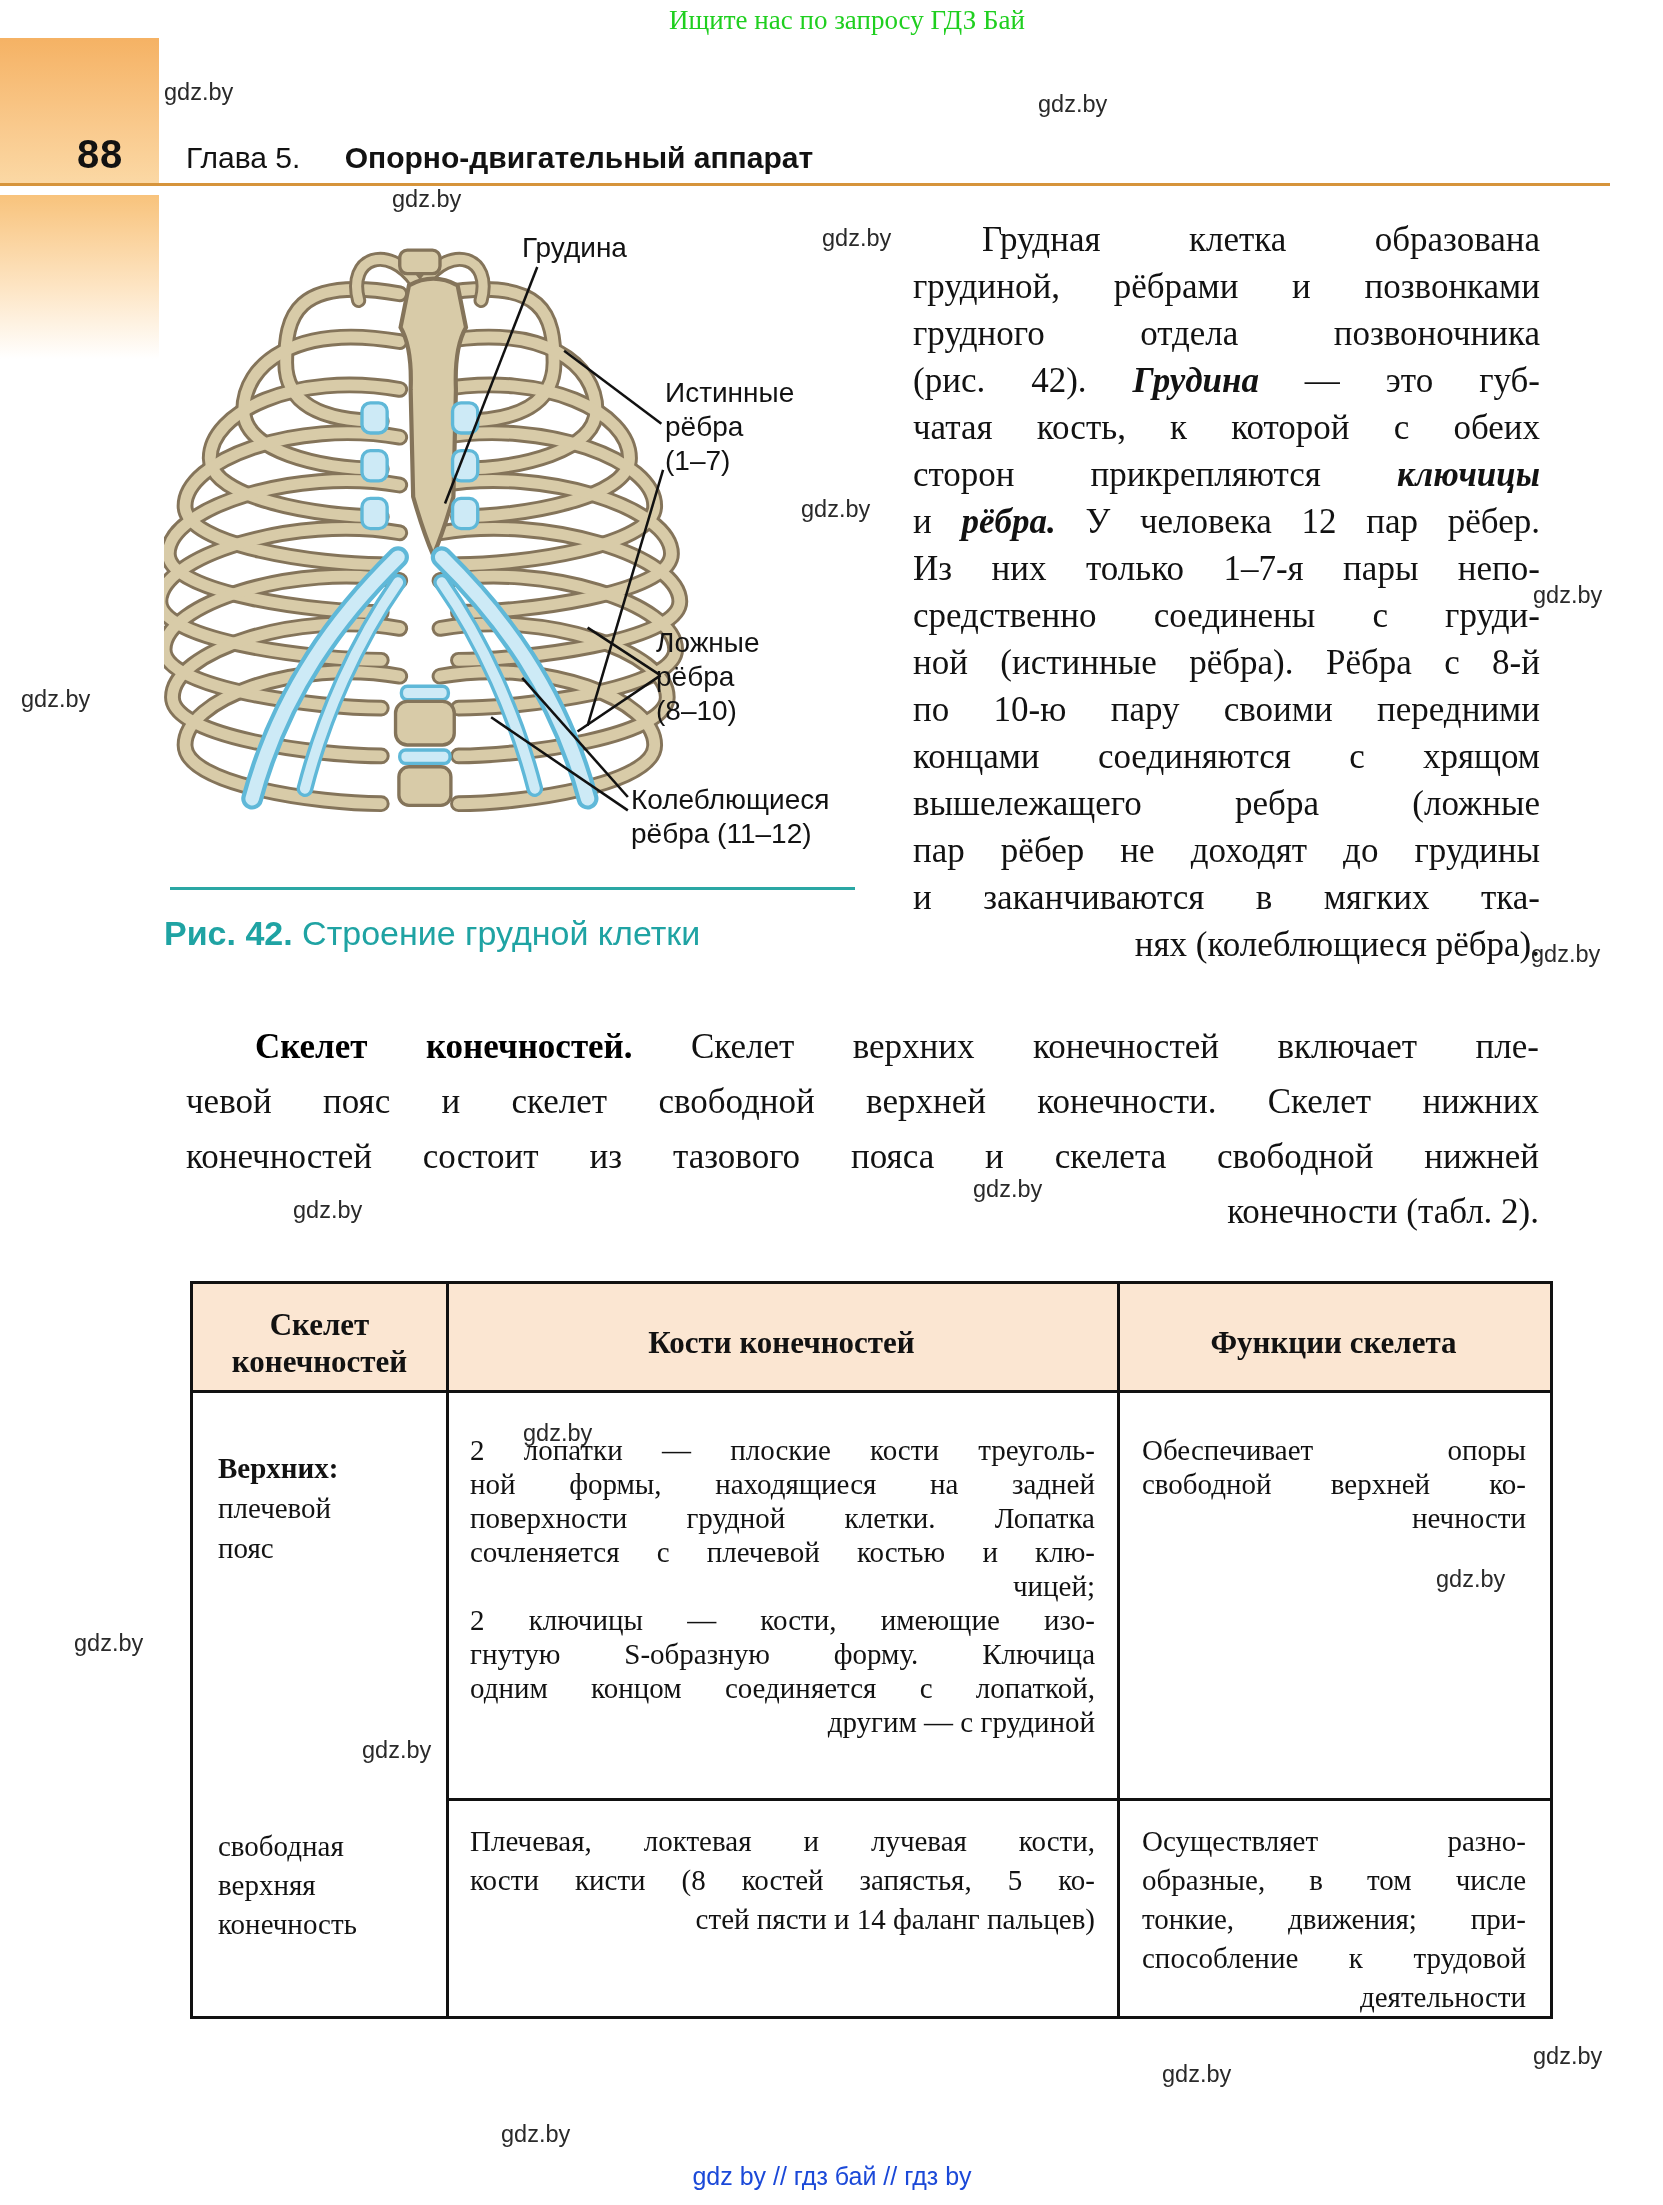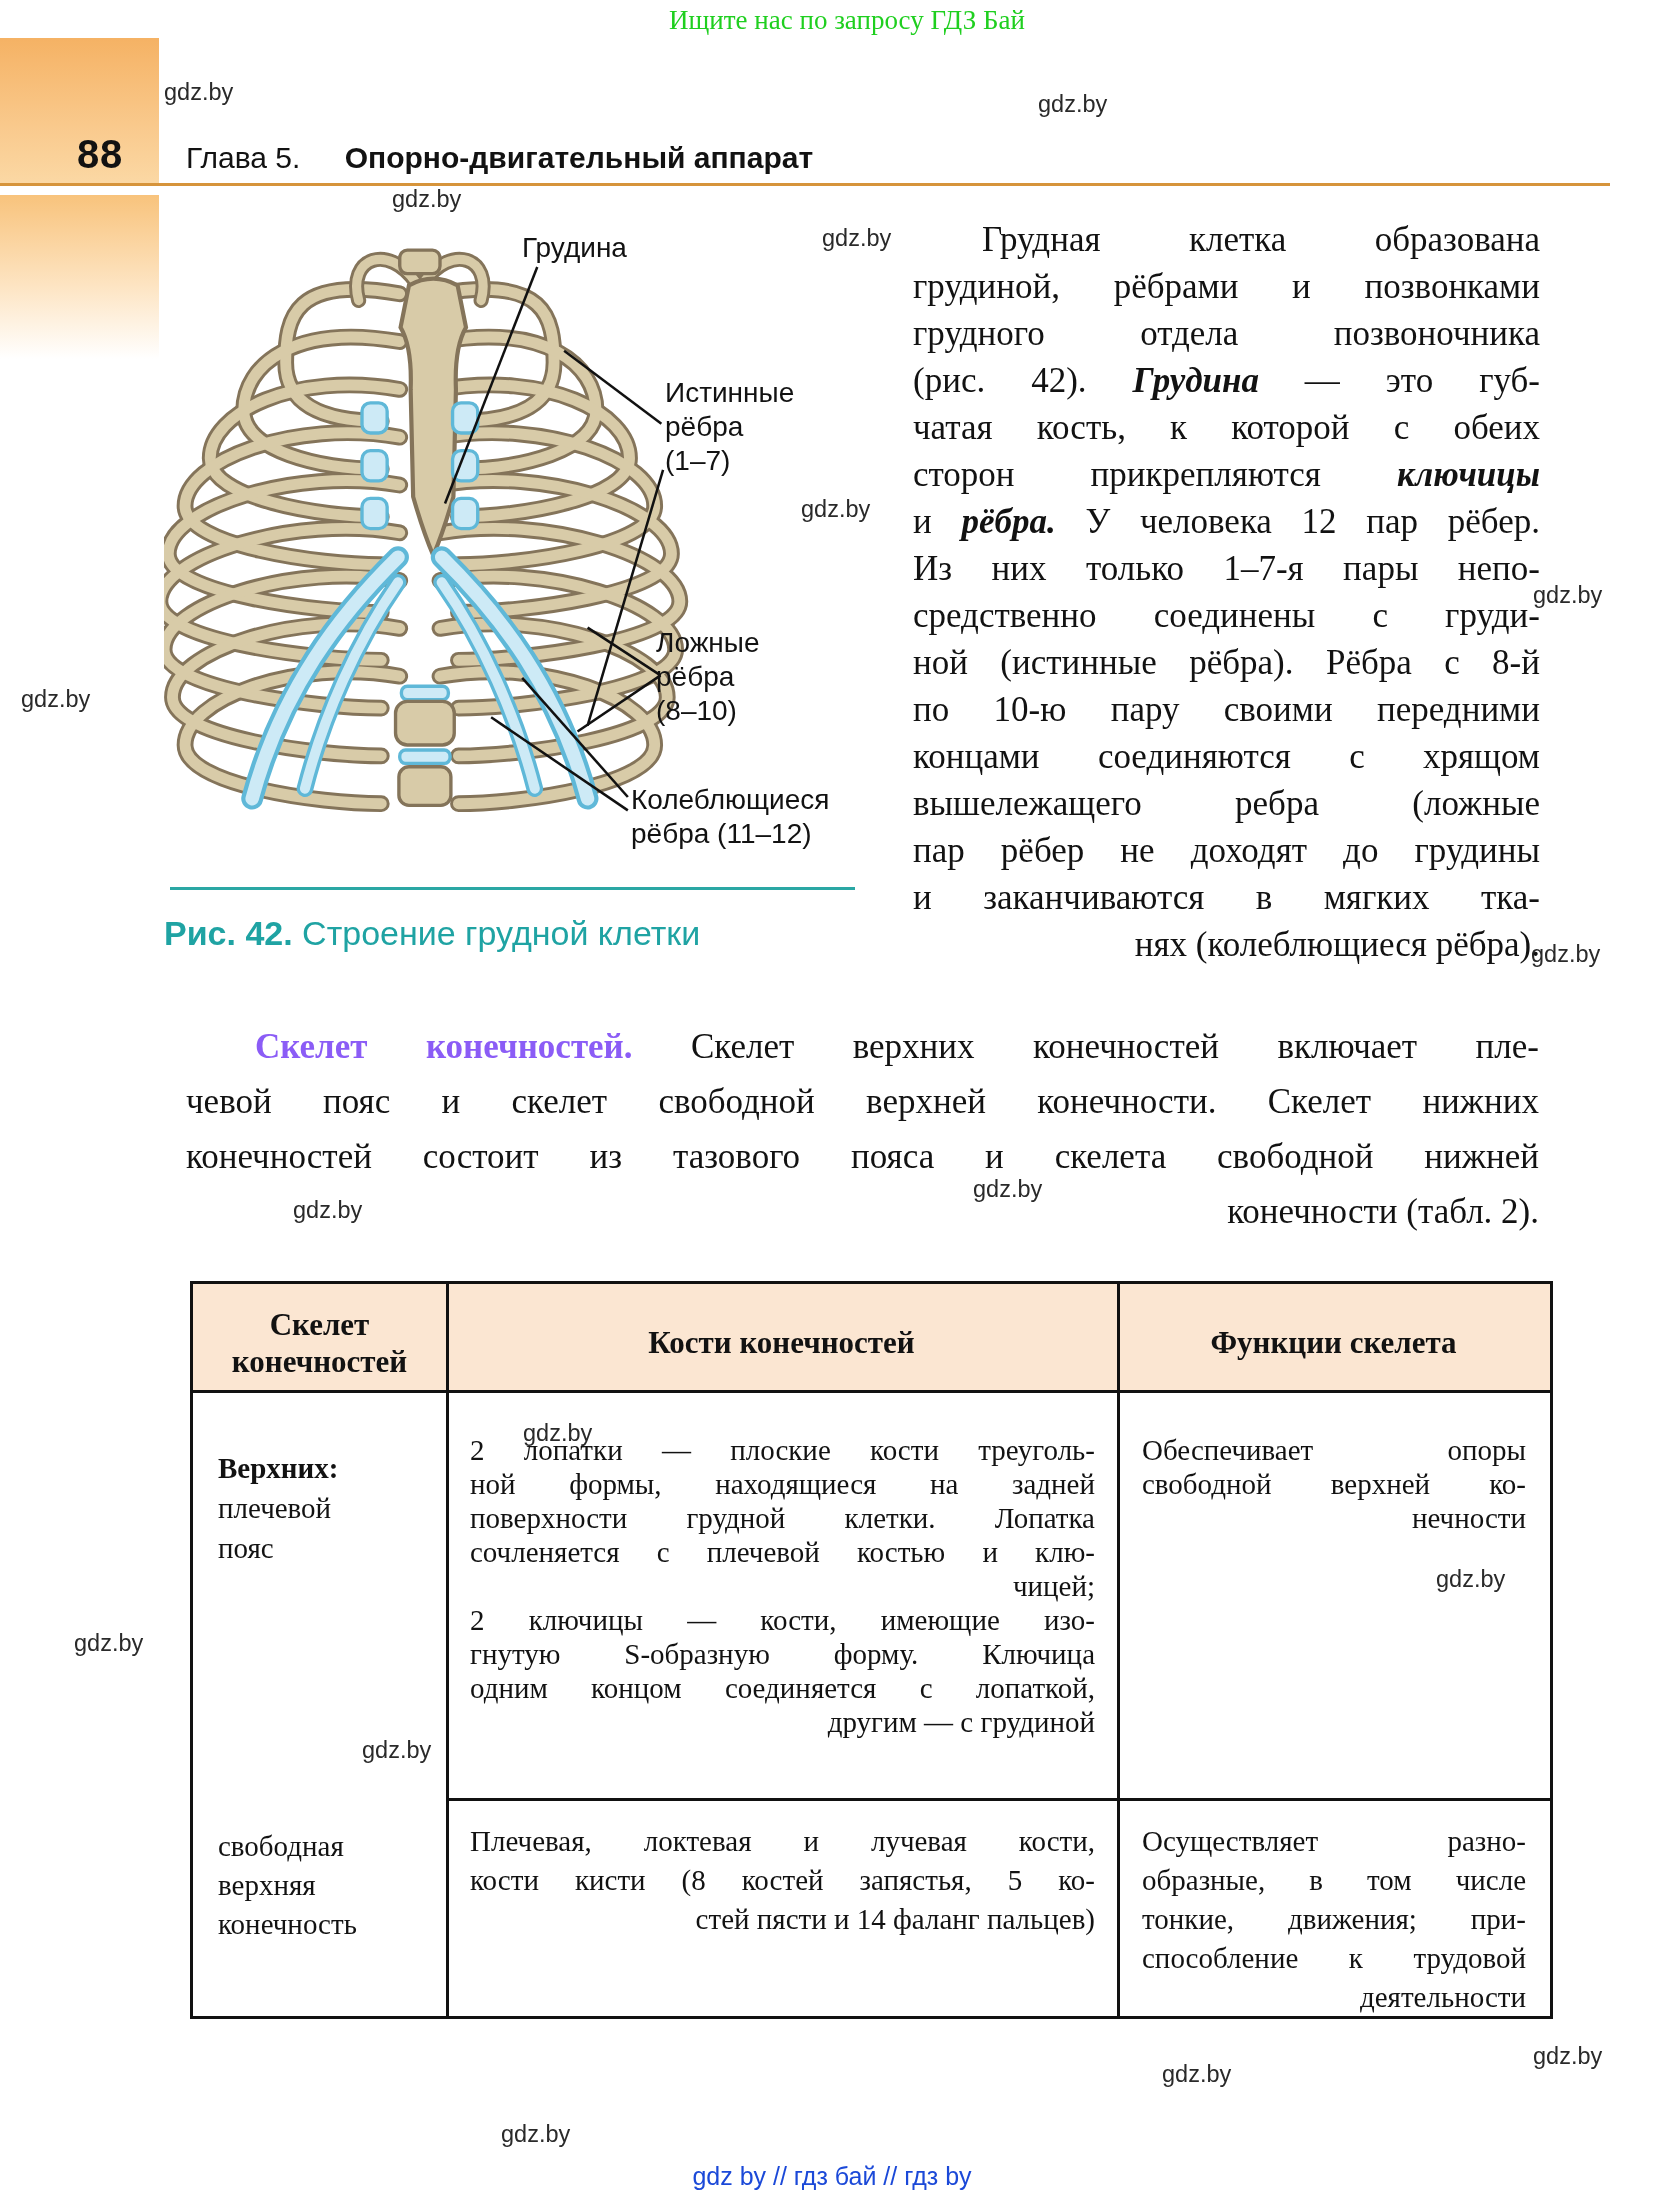--- a/index.html
+++ b/index.html
@@ -24,21 +24,21 @@
   .caption{position:absolute;left:164px;top:914px;font-family:"Liberation Sans",sans-serif;font-size:34px;color:#1fa3a3;white-space:nowrap;}
   .caption b{font-weight:bold;}
 
   
   .rcol{position:absolute;left:913px;top:216px;width:627px;font-size:35px;line-height:47px;}
   .para{position:absolute;left:186px;top:1019px;width:1353px;font-size:35px;line-height:55px;}
   .jline{text-align:justify;text-align-last:justify;}
   .lline{text-align:right;}
   .ind{text-indent:69px;}
   .bi{font-weight:bold;font-style:italic;}
-  .lead{color:#8b5cf6;font-weight:bold;}
+  .lead{color:#000000;font-weight:bold;}
 
   .tabheading{position:absolute;left:186px;top:1224px;font-size:34px;white-space:nowrap;}
   .tabheading .sp{letter-spacing:1.7px;}
   .tabheading b{font-weight:bold;}
 
   
   .tframe{position:absolute;left:190px;top:1281px;width:1357px;height:732px;border:3.4px solid #111;}
   .thead-bg{position:absolute;left:0;top:0;width:100%;height:109px;background:#fbe6d2;border-bottom:3.4px solid #111;box-sizing:border-box;}
   .vline{position:absolute;top:0;width:2.5px;height:100%;background:#111;}
   .rowline{position:absolute;left:253px;top:514px;right:0;height:2.5px;background:#111;}

